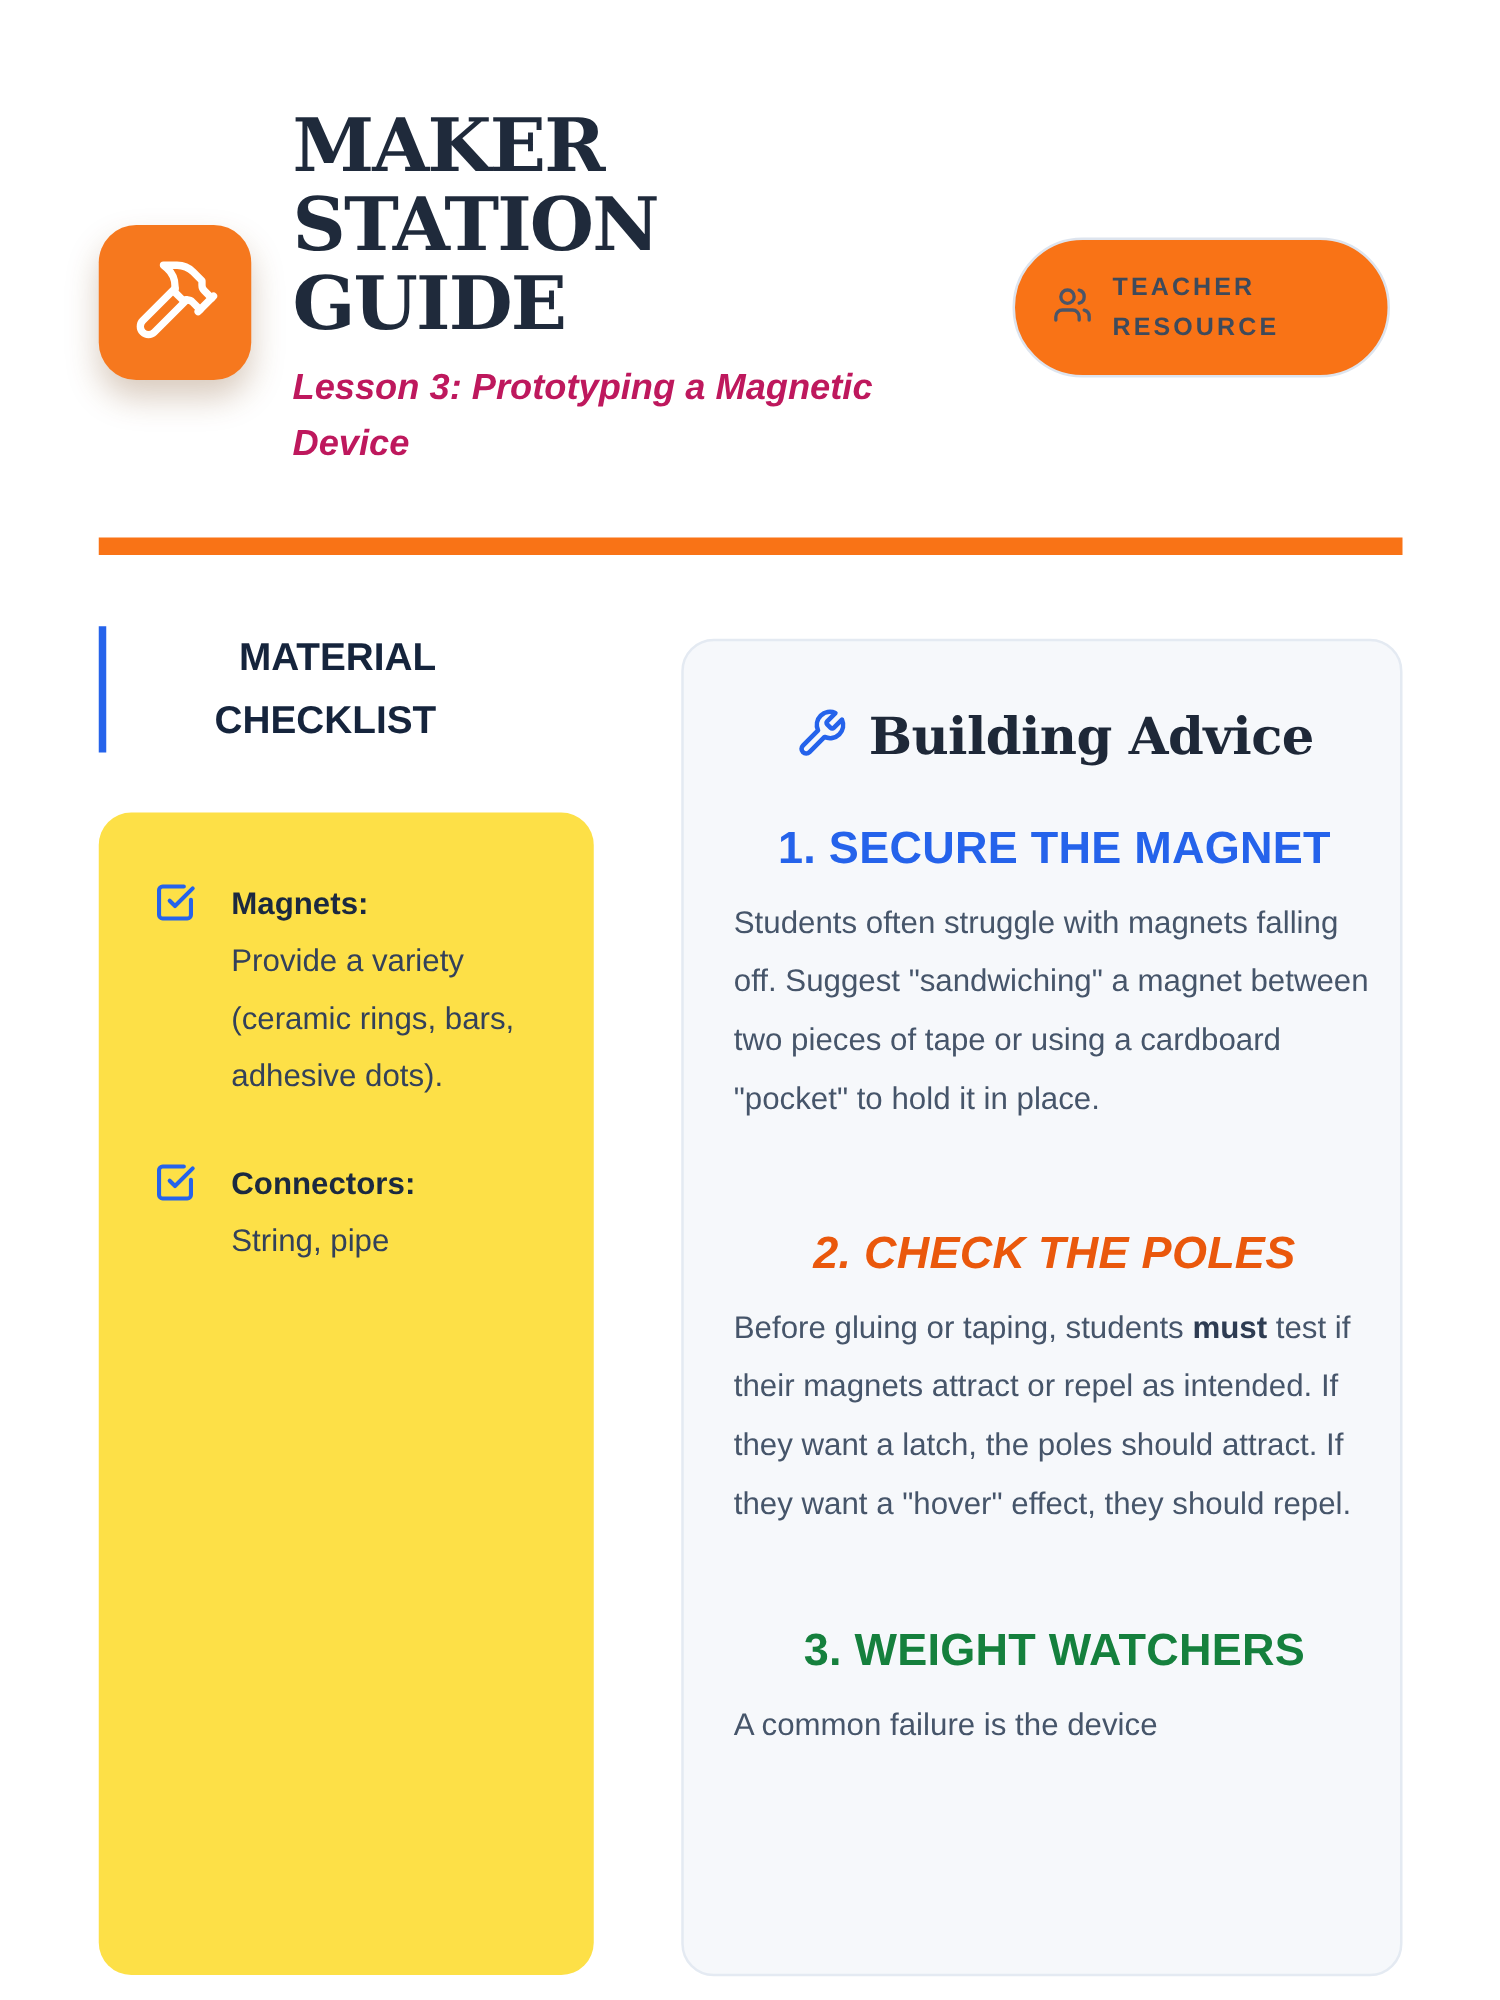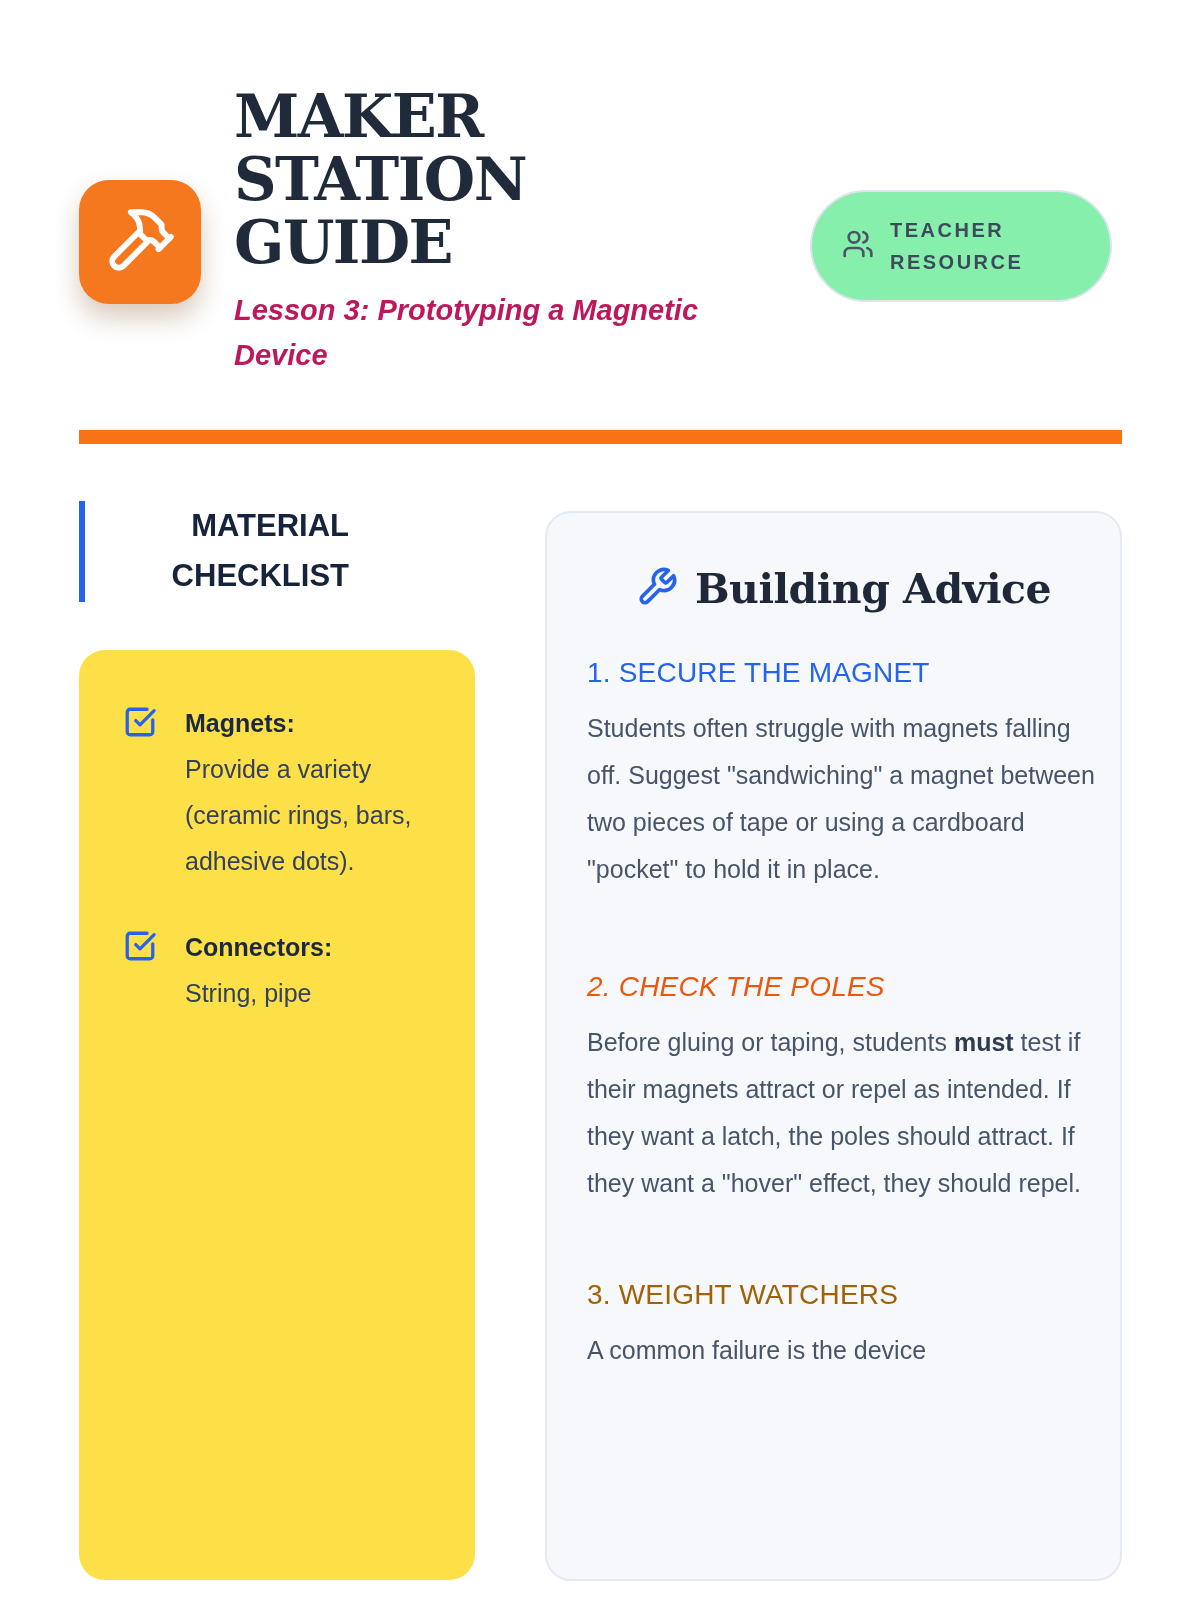--- a/index.html
+++ b/index.html
@@ -14,21 +14,21 @@
           display:flex; align-items:center; justify-content:center; flex:none;
           margin-top:95px; box-shadow:0 14px 26px rgba(120,70,20,.28); }
   .logo svg { width:74px; height:74px; }
   .title-block { margin-left:33px; }
   .doc-title { font-family:"DejaVu Serif", serif; font-weight:bold; font-size:59px;
                line-height:1.07; color:#1F2A3B; letter-spacing:-1.5px; max-width:440px; }
   .doc-subtitle { margin-top:14px; font-size:29px; font-weight:bold; font-style:italic;
                   color:#be185d; line-height:1.55; max-width:545px; }
   .badge { position:absolute; top:105px; right:10px; width:302px;
            display:flex; align-items:center; gap:16px;
-           background:#86efac; border:2px solid #DDE4EE; border-radius:60px;
+           background:#f97316; border:2px solid #DDE4EE; border-radius:60px;
            padding:22px 30px; }
   .badge svg { width:32px; height:32px; flex:none; }
   .badge-label { font-size:20px; font-weight:bold; letter-spacing:2.5px;
                  color:#3E4A5B; line-height:1.6; }
 
   
   .divider { height:14px; background:#F97316; margin-top:52px; }
 
   
   .main { display:grid; grid-template-columns:396px 577px; column-gap:70px;
@@ -46,24 +46,24 @@
   .check-label { display:block; font-weight:bold; color:#1B2940; }
   .check-text { color:#33415A; }
 
   
   .advice-card { background:#F6F8FB; border:2px solid #E4EAF2; border-radius:26px;
                  padding:52px 20px 40px 40px; margin-top:10px; min-height:1070px; }
   .advice-title-row { display:flex; align-items:center; justify-content:center; gap:17px; }
   .advice-title-row svg { width:42px; height:42px; flex:none; }
   .advice-title { font-family:"DejaVu Serif", serif; font-weight:bold; font-size:41px;
                   color:#1E2838; letter-spacing:-0.5px; }
-  .section h4 { font-size:28px; font-weight:normal; letter-spacing:.2px; margin-top:54px; }
+  .section h4 { font-size:36px; font-weight:bold; letter-spacing:.2px; margin-top:54px;text-align:center; }
   .section.s1 h4 { color:#2563EB; margin-top:44px; }
   .section.s2 h4 { color:#EA580C; font-style:italic; margin-top:78px; }
-  .section.s3 h4 { color:#a16207; margin-top:72px; }
+  .section.s3 h4 { color:#15803d; margin-top:72px; }
   .section p { font-size:25px; line-height:1.88; color:#46556A; margin-top:16px; }
   .section p b { color:#2E3C52; }
 </style>
 </head>
 <body>
 
 <div class="page">
 
   <div class="header">
     <div class="brand">

